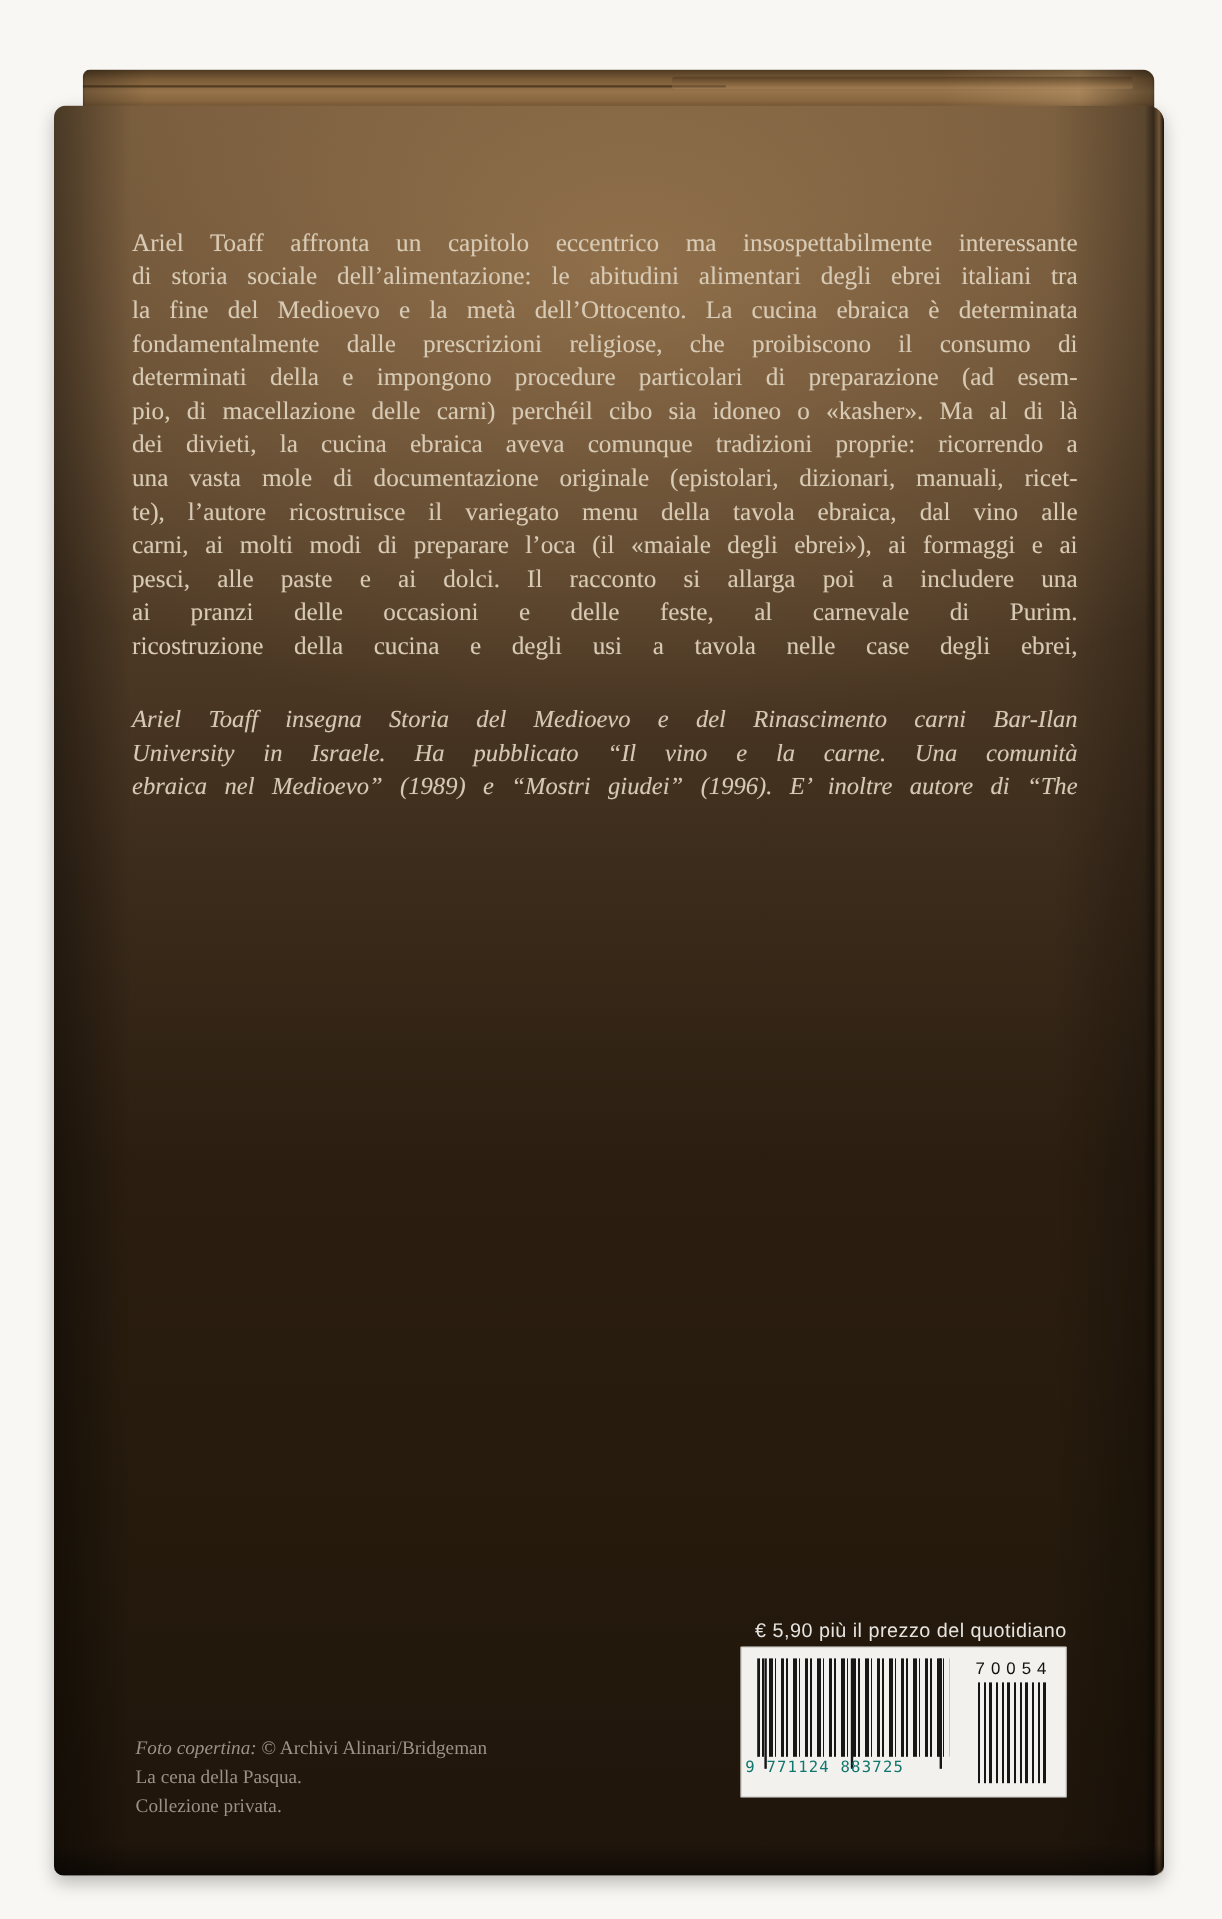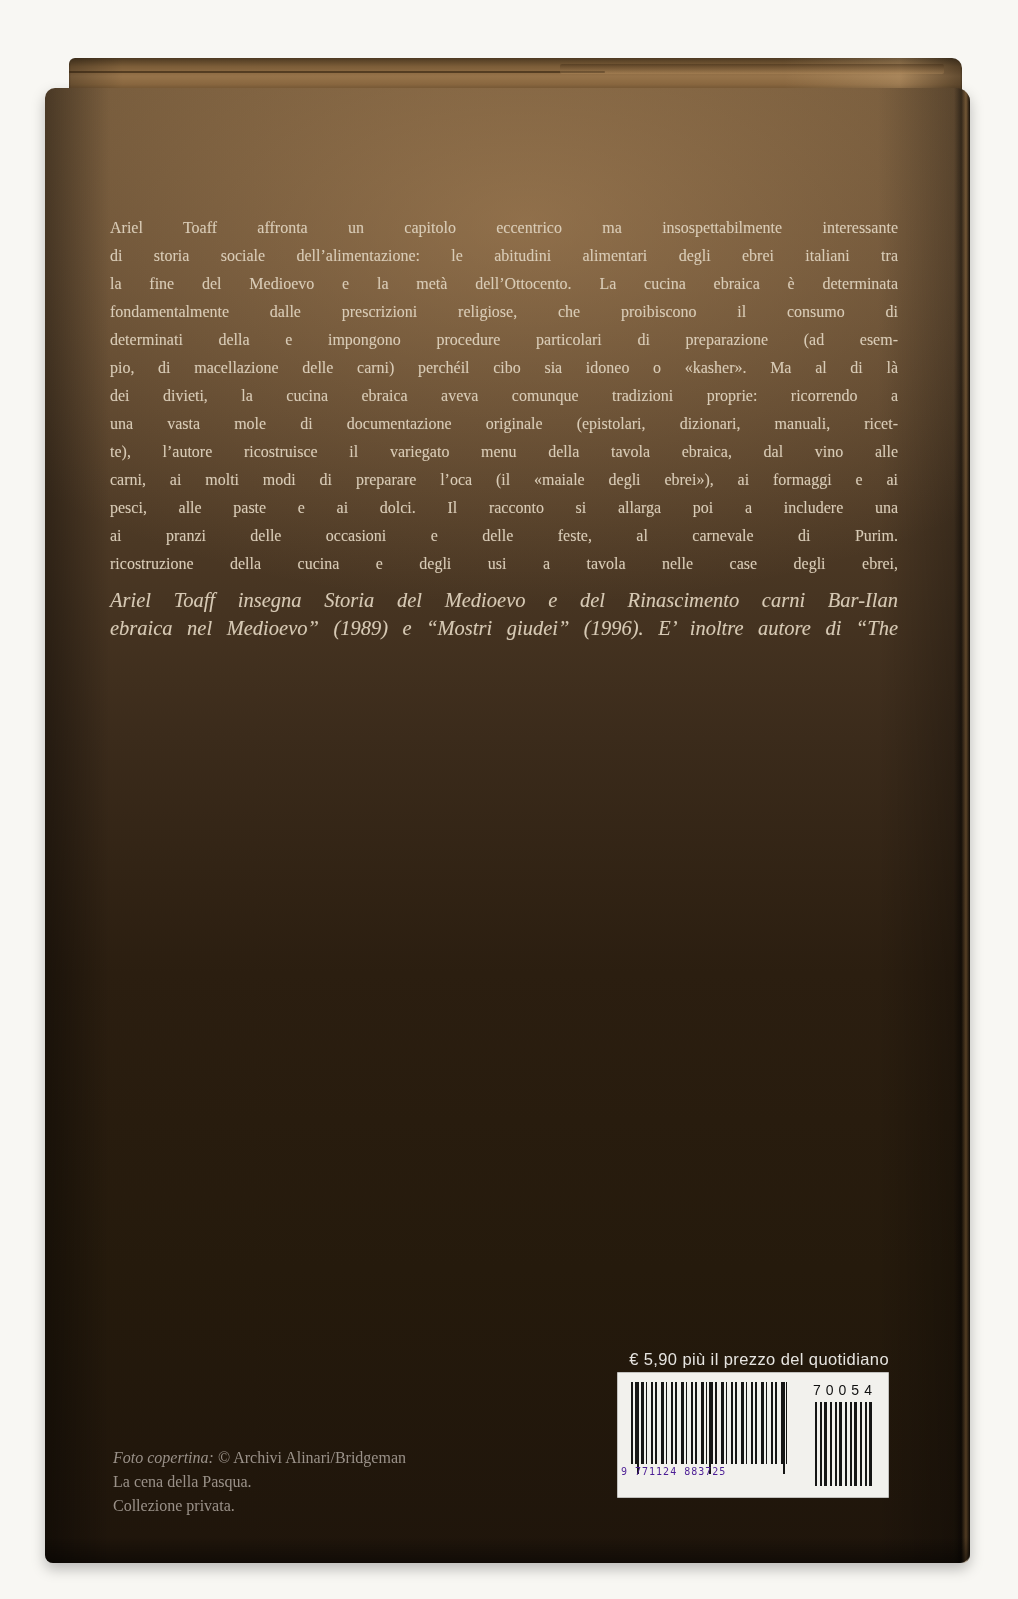--- a/index.html
+++ b/index.html
@@ -48,23 +48,22 @@
   }
   .bottom-shadow{
     position:absolute;left:0;right:0;bottom:0;height:26px;
     border-radius:0 0 10px 8px;
     background:linear-gradient(180deg, rgba(0,0,0,0), rgba(0,0,0,.45));
   }
 
   
   .blurb{
     position:absolute;left:65px;top:100px;width:788px;
-    color:#d8cbb6;font-size:16px;line-height:28px;
+    color:#d8cbb6;font-size:21px;line-height:28px;
     text-shadow:0 0 1px rgba(255,240,215,.25);
-    margin-top:26px;
   }
   .bio{
     position:absolute;left:65px;top:498px;width:788px;
     color:#d6c9b4;font-size:20.5px;line-height:28px;font-style:italic;
     text-shadow:0 0 1px rgba(255,240,215,.25);
   }
   .tline{text-align:justify;text-align-last:justify;white-space:normal;}
 
   .price{
     position:absolute;left:572px;top:1262px;width:272px;
@@ -91,21 +90,21 @@
   }
   .main-guards{position:absolute;left:0;right:0;top:0;height:92px;
     background:
       linear-gradient(#161616,#161616) 6px 0/2px 100% no-repeat,
       linear-gradient(#161616,#161616) 78px 0/2px 100% no-repeat,
       linear-gradient(#161616,#161616) 152px 0/2px 100% no-repeat;
   }
   .barcode-digits{
     position:absolute;left:-10px;right:0;top:84px;
     font-family:"DejaVu Sans Mono", monospace;
-    font-size:10px;letter-spacing:1px;color:#4c1d95;
+    font-size:13px;letter-spacing:1px;color:#0f766e;
     white-space:nowrap;
   }
   .barcode-addon{position:absolute;left:196px;top:10px;width:62px;height:104px;}
   .addon-digits{
     position:absolute;left:0;right:0;top:0;text-align:center;
     font-family:Liberation Sans, sans-serif;
     font-size:14px;letter-spacing:5px;color:#111;
   }
   .addon-bars{
     position:absolute;left:2px;right:2px;top:20px;bottom:0;
@@ -148,20 +147,21 @@
           <div class="tline">una vasta mole di documentazione originale (epistolari, dizionari, manuali, ricet-</div>
           <div class="tline">te), l’autore ricostruisce il variegato menu della tavola ebraica, dal vino alle</div>
           <div class="tline">carni, ai molti modi di preparare l’oca (il «maiale degli ebrei»), ai formaggi e ai</div>
           <div class="tline">pesci, alle paste e ai dolci. Il racconto si allarga poi a includere una</div>
           <div class="tline">ai pranzi delle occasioni e delle feste, al carnevale di Purim.</div>
           <div class="tline">ricostruzione della cucina e degli usi a tavola nelle case degli ebrei,</div>
         </section>
 
       <section class="bio">
           <div class="tline">Ariel Toaff insegna Storia del Medioevo e del Rinascimento carni Bar-Ilan</div>
+          <div class="tline">University in Israele. Ha pubblicato “Il vino e la carne. Una comunità</div>
           <div class="tline">ebraica nel Medioevo” (1989) e “Mostri giudei” (1996). E’ inoltre autore di “The</div>
         </section>
 
       <div class="price">€ 5,90 più il prezzo del quotidiano</div>
 
       <div class="barcode-label">
         <div class="barcode-main">
           <div class="main-bars"></div>
           <div class="main-guards"></div>
           <div class="barcode-digits">9 771124 883725</div>

